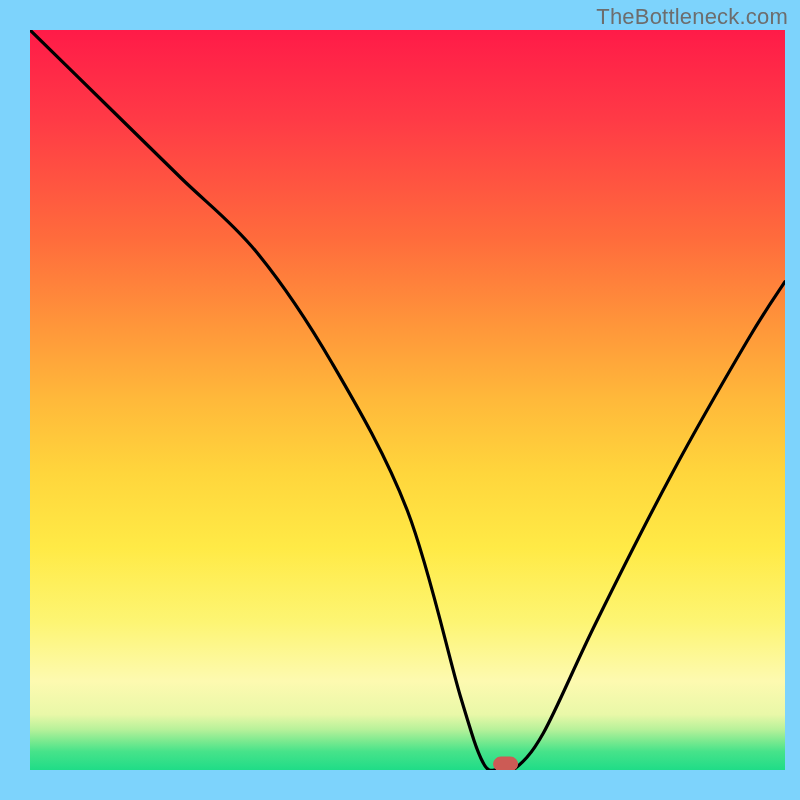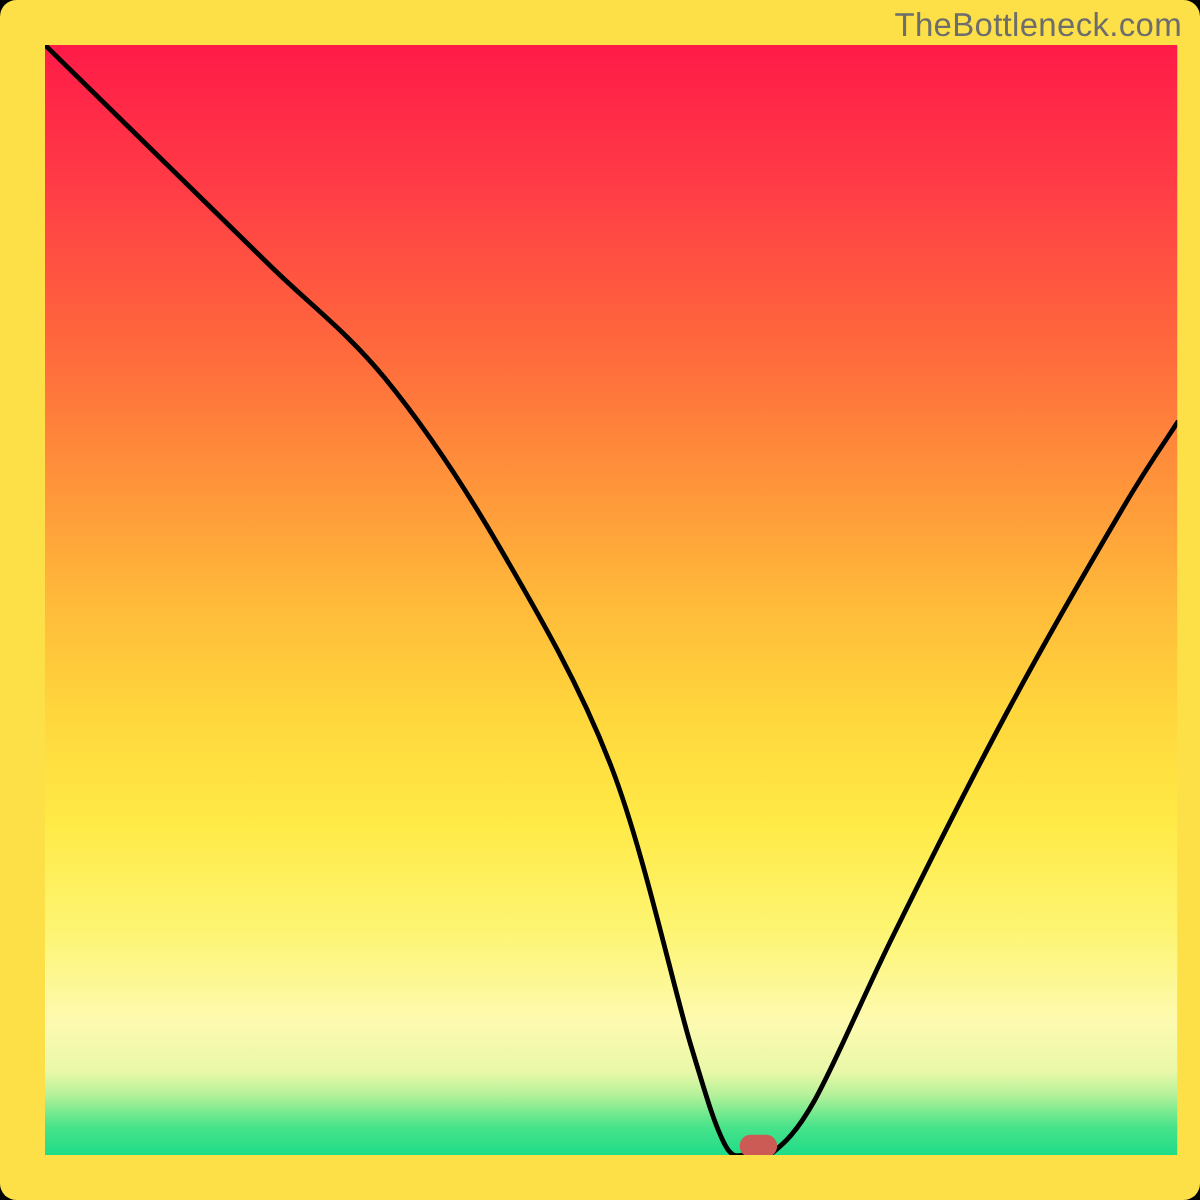--- a/index.html
+++ b/index.html
@@ -8,22 +8,21 @@
     width: 800px;
     height: 800px;
     background: #000;
     overflow: hidden;
     font-family: Arial, Helvetica, sans-serif;
   }
   .frame {
     position: relative;
     width: 800px;
     height: 800px;
-    background: #fde047;
-    border-radius: 11px;
+    background: #7dd3fc;
   }
   .watermark {
     position: absolute;
     top: 4px;
     right: 12px;
     color: #6d6d6d;
     font-size: 22px;
     font-weight: 500;
     letter-spacing: 0.2px;
     z-index: 10;

